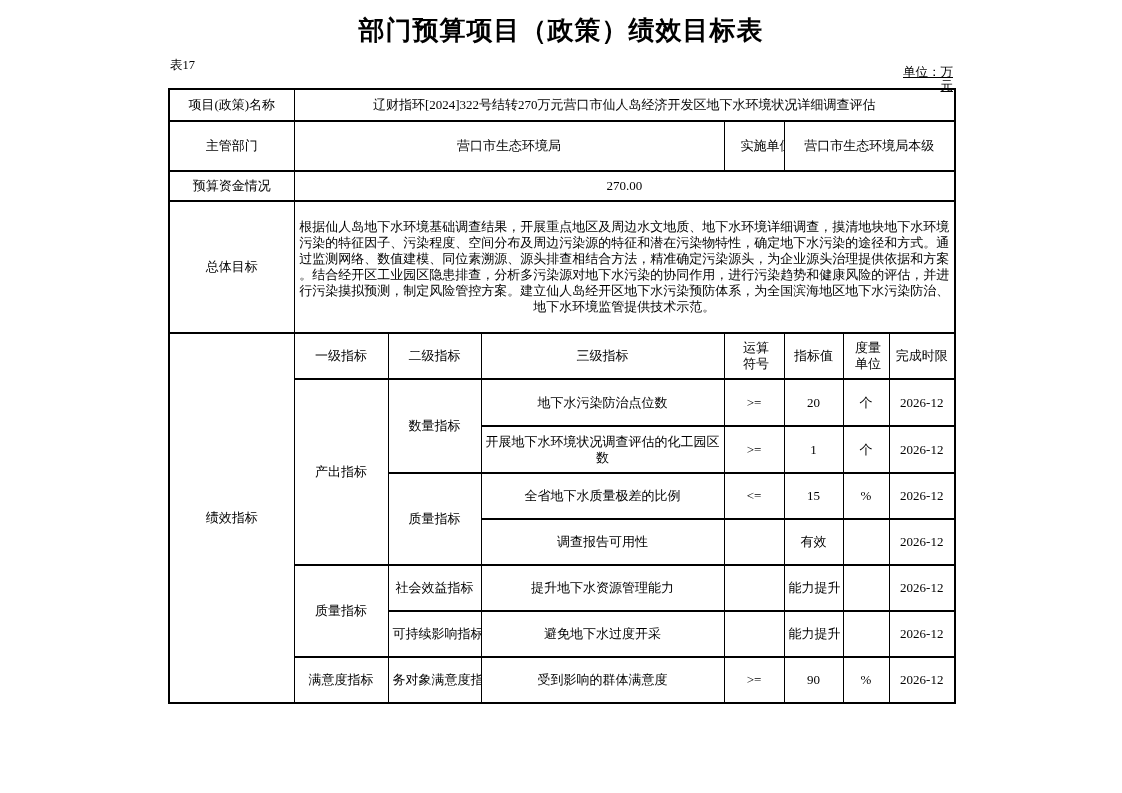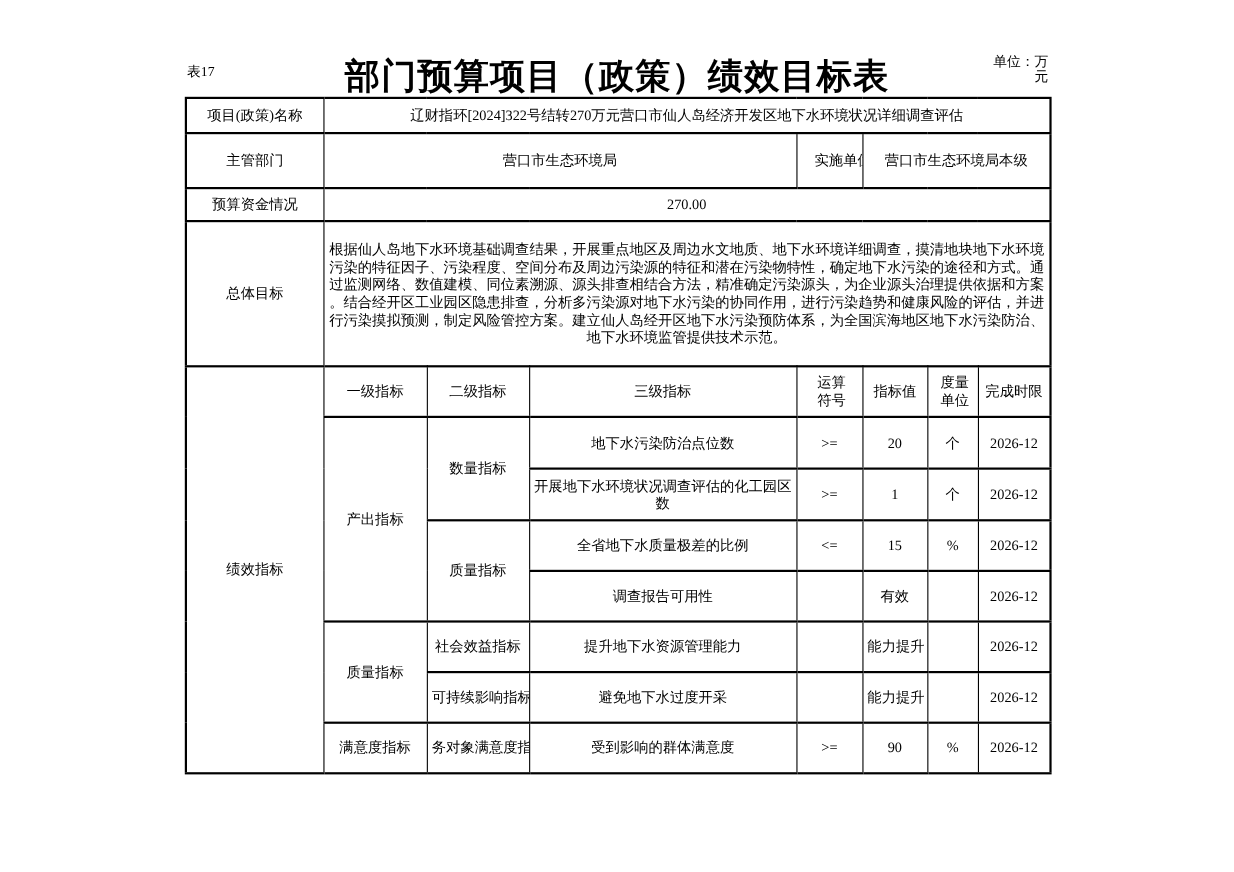--- a/index.html
+++ b/index.html
@@ -2,26 +2,26 @@
 <html><head>
 <meta charset="utf-8">
 <style>
   html,body{margin:0;padding:0;background:#fff;}
   .sheet{
     position:relative;width:1122px;height:793px;background:#ffffff;
     font-family:"Liberation Serif","DejaVu Serif",serif;color:#000;
   }
   .title{
     position:absolute;top:13px;left:0;width:1122px;text-align:center;
-    font-size:32px;font-weight:bold;letter-spacing:1px;margin-top:35px;
+    font-size:26px;font-weight:bold;letter-spacing:1px;
   }
   .table-no{position:absolute;left:170px;top:57px;font-size:12.5px;}
   .unit-label{
-    position:absolute;left:853px;top:49px;width:100px;text-align:right;
-    font-size:12.5px;line-height:14px;
+    position:absolute;left:853px;top:65px;width:100px;text-align:right;
+    font-size:12.5px;line-height:14px;text-decoration:underline;
   }
   table.main{
     position:absolute;left:168px;top:88px;width:786px;
     border-collapse:collapse;table-layout:fixed;
     border:2px solid #000;
   }
   table.main td{
     border:solid #000;border-width:2px 1px;
     padding:0 4px;text-align:center;vertical-align:middle;
     font-size:13px;line-height:16px;overflow:hidden;

